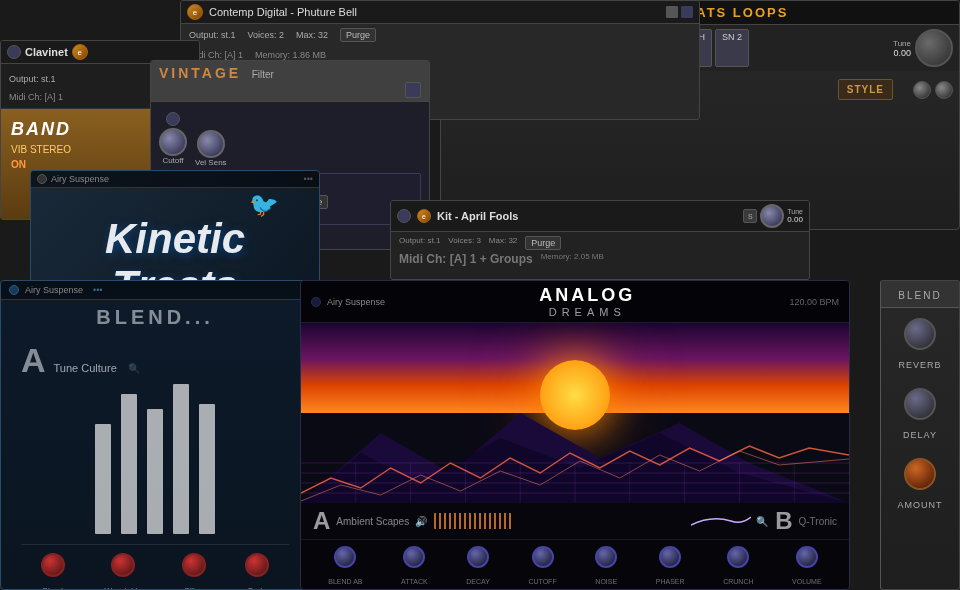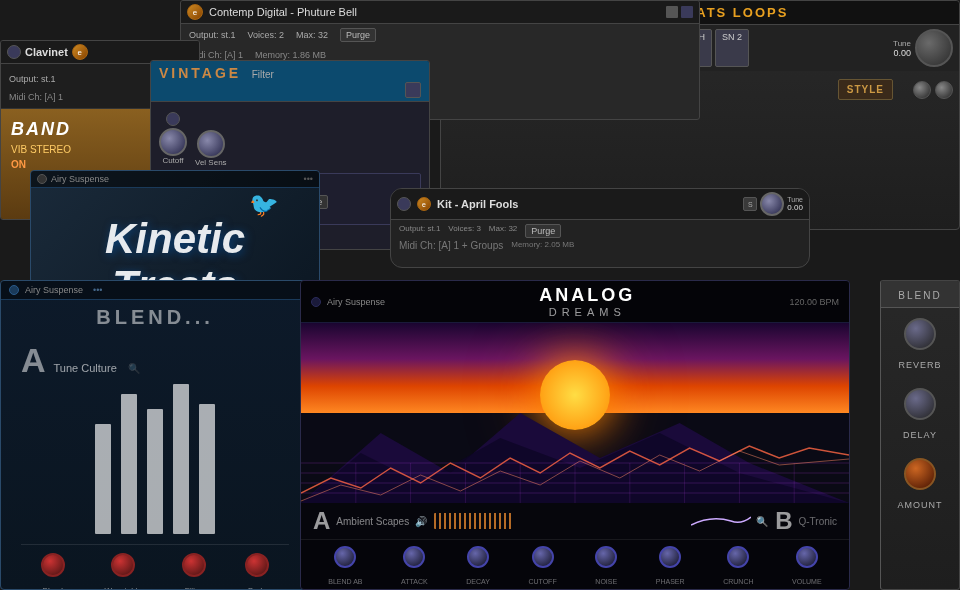--- a/index.html
+++ b/index.html
@@ -108,21 +108,21 @@
     .vintage {
       position: absolute;
       top: 60px; left: 150px;
       width: 280px; height: 190px;
       background: #1e1e2a;
       border: 1px solid #444;
       border-radius: 3px;
       overflow: hidden;
     }
     .vintage-header {
-      background: #0c4a6e;
+      background: #404040;
       padding: 3px 8px;
       border-bottom: 1px solid #444;
     }
     .vintage-title {
       color: #cc8844;
       font-size: 14px;
       font-weight: bold;
       letter-spacing: 3px;
     }
     .vintage-filter-label { color: #aaa; font-size: 10px; margin-left: 6px; }
@@ -156,25 +156,25 @@
     .kinetic-bird {
       position: absolute;
       top: 20px; right: 40px;
       color: #ffcc00;
       font-size: 24px;
     }
 
     
     .kit-panel {
       position: absolute;
-      top: 188px; left: 390px;
+      top: 200px; left: 390px;
       width: 420px; height: 80px;
       background: #222;
       border: 1px solid #444;
-      border-radius: 12px;
+      border-radius: 3px;
       overflow: hidden;
     }
     .kit-header {
       background: #1a1a1a;
       display: flex; align-items: center; gap: 6px;
       padding: 3px 6px; border-bottom: 1px solid #444;
     }
     .kit-title { color: #ddd; font-size: 11px; font-weight: bold; }
 
     
@@ -460,21 +460,21 @@
     </div>
   </div>
   <div style="padding:4px 8px;">
     <div style="display:flex;gap:8px;margin-bottom:2px;">
       <span style="color:#888;font-size:8px;">Output: st.1</span>
       <span style="color:#888;font-size:8px;">Voices: 3</span>
       <span style="color:#888;font-size:8px;">Max: 32</span>
       <span class="ctrl-btn">Purge</span>
     </div>
     <div style="display:flex;gap:8px;">
-      <span style="color:#777;font-size:10px;">Midi Ch: [A] 1 + Groups</span>
+      <span style="color:#777;font-size:12px;font-weight:bold;">Midi Ch: [A] 1 + Groups</span>
       <span style="color:#777;font-size:8px;">Memory: 2.05 MB</span>
     </div>
   </div>
 </div>
 
 <div class="hybrid">
   <div class="hybrid-header">
     <div style="width:10px;height:10px;border-radius:50%;background:#1a3a5a;border:1px solid #2a5a8a;"></div>
     <span style="color:#888;font-size:9px;">Airy Suspense</span>
     <span style="color:#446688;font-size:9px;margin-left:4px;">•••</span>

